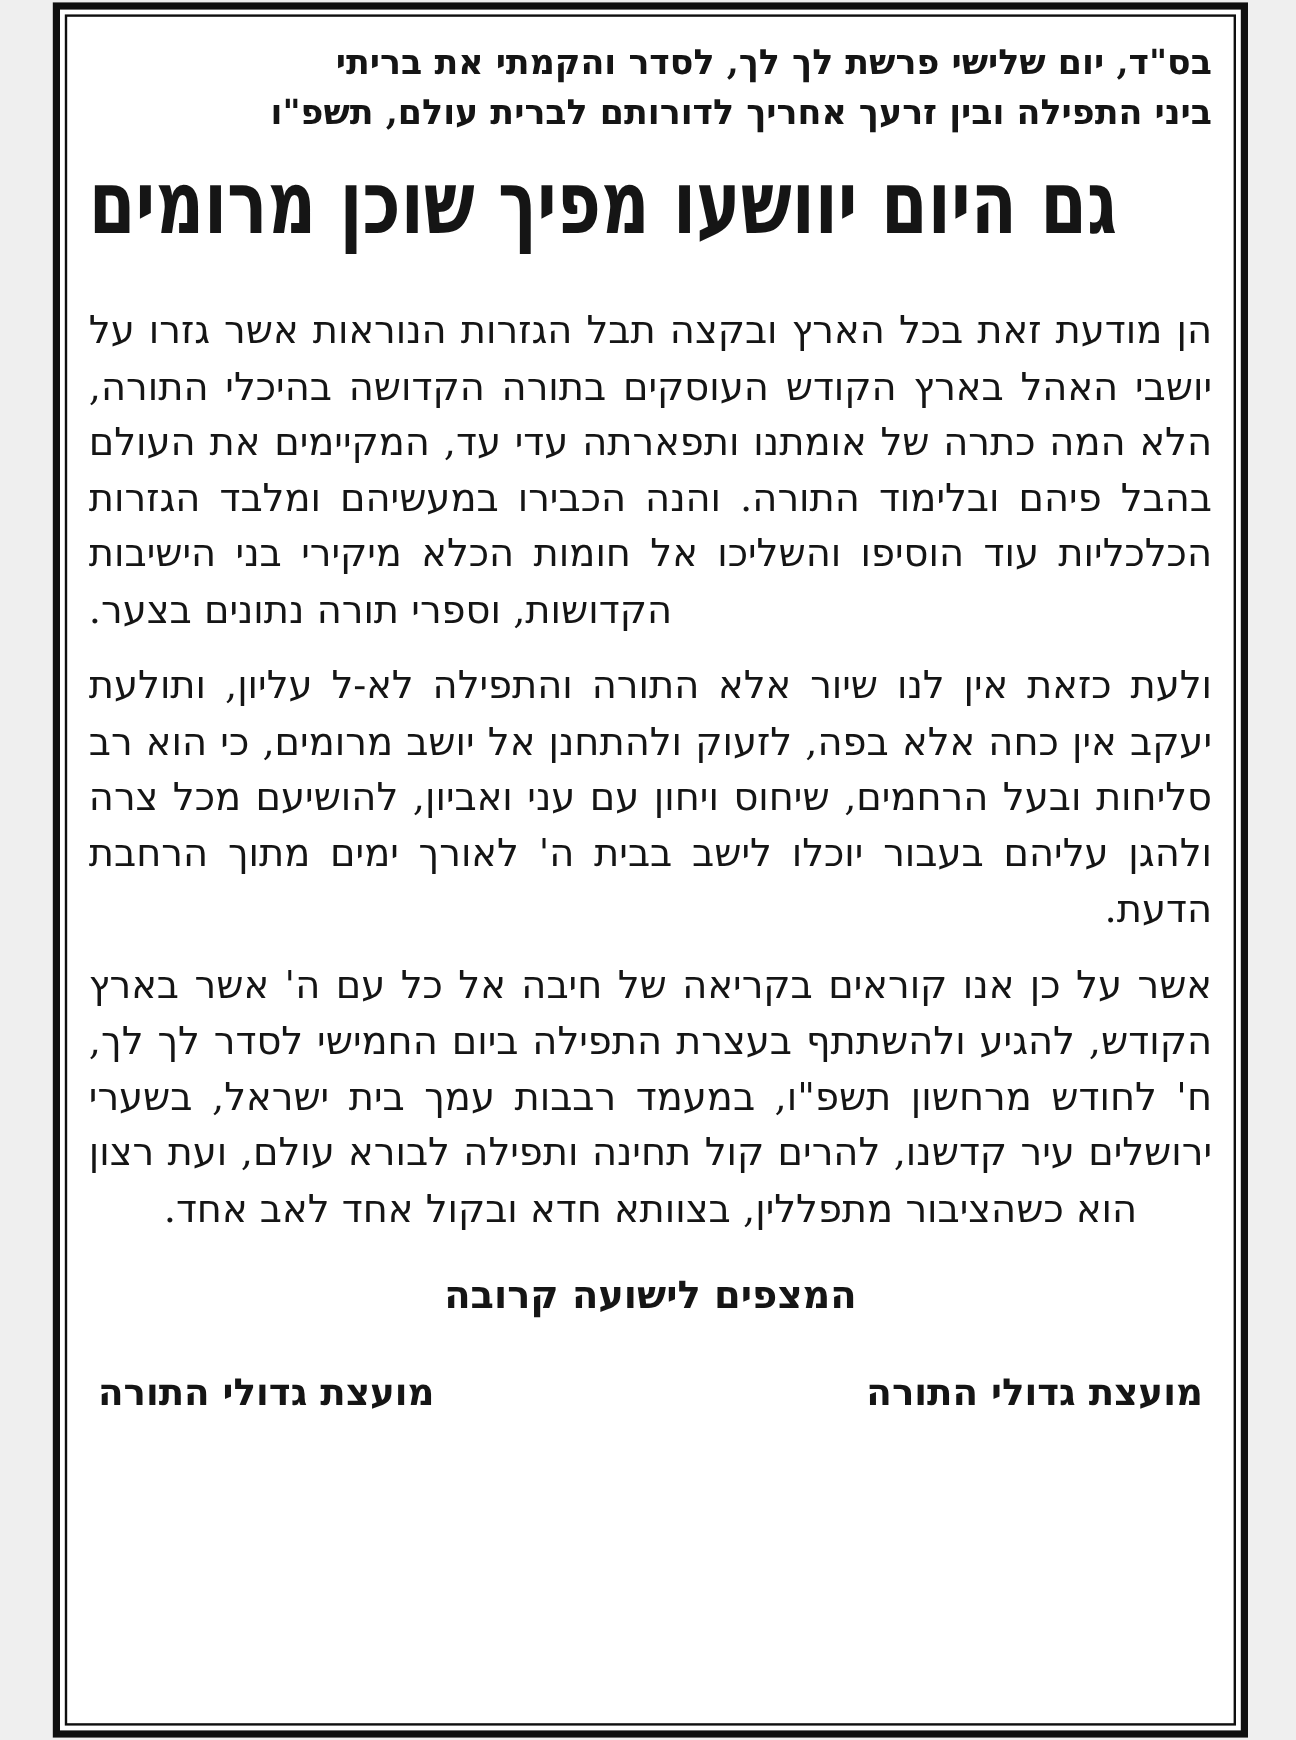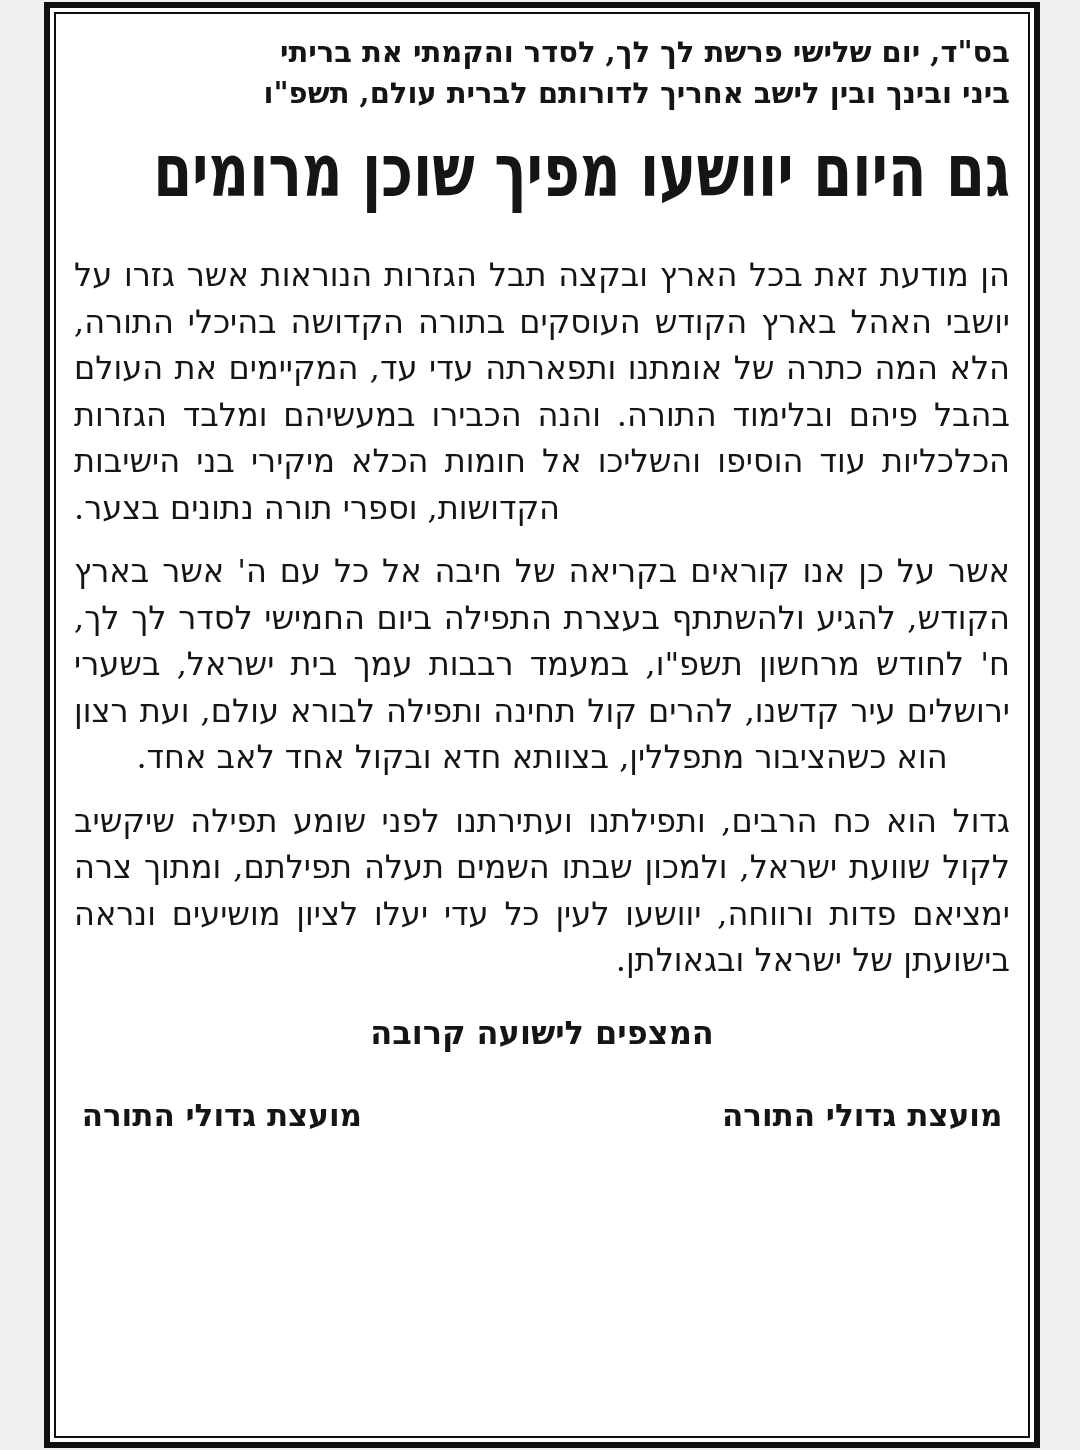--- a/index.html
+++ b/index.html
@@ -30,21 +30,21 @@
   }
   .doc-header {
     font-size: 29px;
     line-height: 41px;
     text-align: right;
     font-weight: bold;
   }
   .headline-wrap {
     height: 96px;
     margin: 16px 0 26px 0;
-    text-align: right;
+    text-align: left;
   }
   .headline {
     display: inline-block;
     font-size: 56px;
     line-height: 82px;
     font-weight: bold;
     white-space: nowrap;
     transform: scaleY(1.30);
     transform-origin: 50% 55%;
     letter-spacing: 0px;
@@ -86,30 +86,30 @@
   }
 </style>
 </head>
 <body>
 
 <div class="page-frame">
   <div class="page-inner">
 
     <div class="doc-header">
       <div>בס"ד, יום שלישי פרשת לך לך, לסדר והקמתי את בריתי</div>
-      <div>ביני ובינך ובין לישב אחריך לדורותם לברית עולם, תשפ"ו</div>
+      <div>ביני התפילה ובין זרעך אחריך לדורותם לברית עולם, תשפ"ו</div>
     </div>
 
     <div class="headline-wrap">
       <div class="headline">גם היום יוושעו מפיך שוכן מרומים</div>
     </div>
 
     <div class="para last-left">הן מודעת זאת בכל הארץ ובקצה תבל הגזרות הנוראות אשר גזרו על יושבי האהל בארץ הקודש העוסקים בתורה הקדושה בהיכלי התורה, הלא המה כתרה של אומתנו ותפארתה עדי עד, המקיימים את העולם בהבל פיהם ובלימוד התורה. והנה הכבירו במעשיהם ומלבד הגזרות הכלכליות עוד הוסיפו והשליכו אל חומות הכלא מיקירי בני הישיבות הקדושות, וספרי תורה נתונים בצער.</div>
+    <div class="para last-justify">ולעת כזאת אין לנו שיור אלא התורה והתפילה לא-ל עליון, ותולעת יעקב אין כחה אלא בפה, לזעוק ולהתחנן אל יושב מרומים, כי הוא רב סליחות ובעל הרחמים, שיחוס ויחון עם עני ואביון, להושיעם מכל צרה ולהגן עליהם בעבור יוכלו לישב בבית ה' לאורך ימים מתוך הרחבת הדעת.</div>
     <div class="para bold last-center">אשר על כן אנו קוראים בקריאה של חיבה אל כל עם ה' אשר בארץ הקודש, להגיע ולהשתתף בעצרת התפילה ביום החמישי לסדר לך לך, ח' לחודש מרחשון תשפ"ו, במעמד רבבות עמך בית ישראל, בשערי ירושלים עיר קדשנו, להרים קול תחינה ותפילה לבורא עולם, ועת רצון הוא כשהציבור מתפללין, בצוותא חדא ובקול אחד לאב אחד.</div>
-    <div class="para last-right">גדול הוא כח הרבים, ותפילתנו ועתירתנו לפני שומע תפילה שיקשיב לקול שוועת ישראל, ולמכון שבתו השמים תעלה תפילתם, ומתוך צרה ימציאם פדות ורווחה, יוושעו לעין כל עדי יעלו לציון מושיעים ונראה בישועתן של ישראל ובגאולתן.</div>
 
     <div class="closing">המצפים לישועה קרובה</div>
 
     <div class="signatures">
       <div class="sig-col">
         <div>מועצת גדולי התורה</div>
 
       </div>
       <div class="sig-col">
         <div>מועצת גדולי התורה</div>

